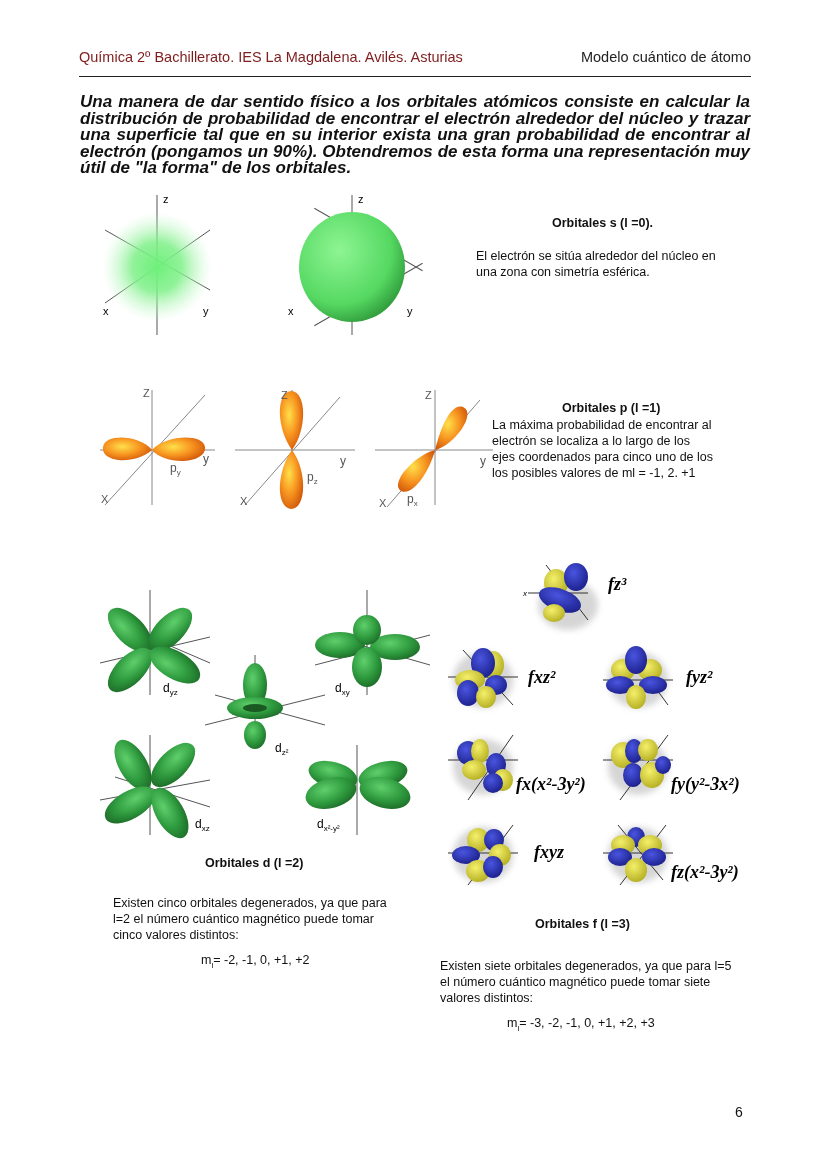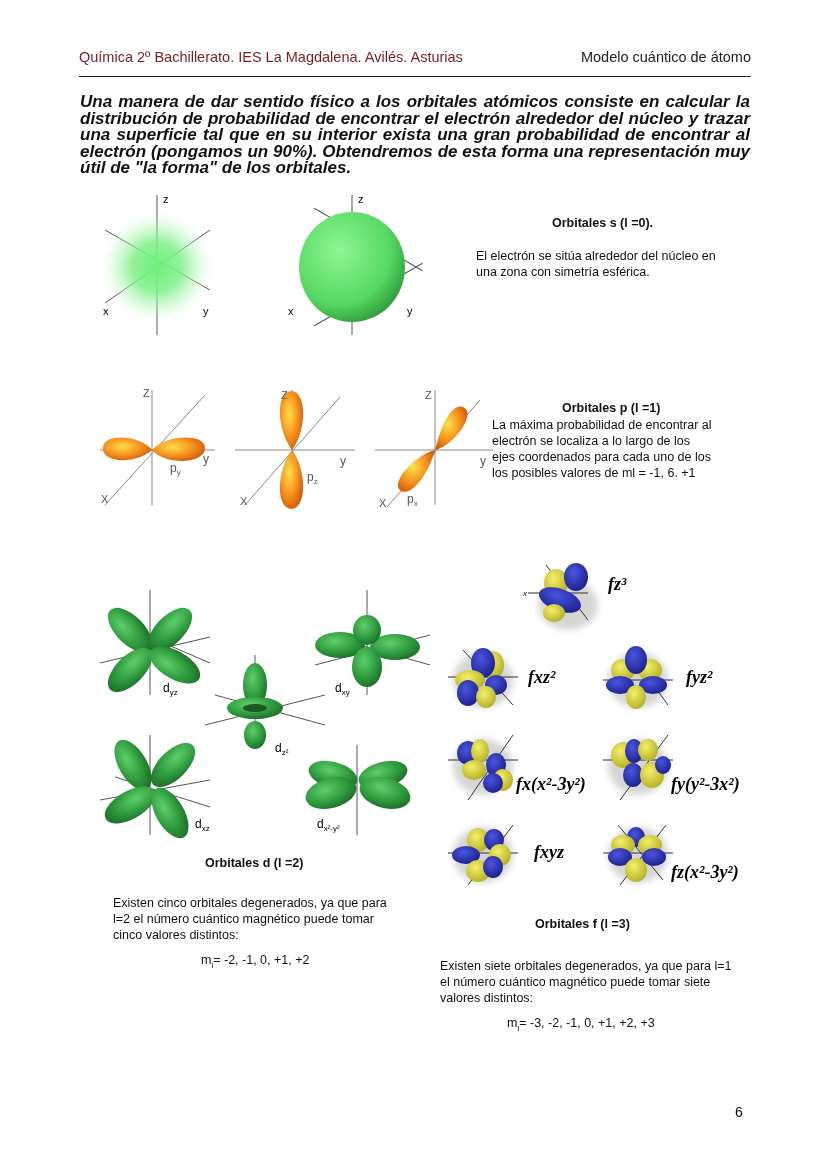--- a/index.html
+++ b/index.html
@@ -104,22 +104,22 @@
     <text x="330" y="14" font-size="11" fill="#555">Z</text>
     <text x="284" y="122" font-size="11" fill="#555">X</text>
     <text x="385" y="80" font-size="12" fill="#555">y</text>
     <text x="312" y="118" font-size="12" fill="#555"><tspan>p</tspan><tspan font-size="8" dy="3">x</tspan></text>
   </g>
 </svg>
 <div class="abs sec-title" style="left:562px; top:385px;margin-top:16px;">Orbitales p (l =1)</div>
 <div class="abs body-text" style="left:492px; top:417px; width:260px;">
   <div>La máxima probabilidad de encontrar al</div>
   <div>electrón se localiza a lo largo de los</div>
-  <div>ejes coordenados para cada uno de los</div>
-  <div>los posibles valores de ml = -1, 6. +1</div>
+  <div>ejes coordenados para cinco uno de los</div>
+  <div>los posibles valores de ml = -1, 2. +1</div>
 </div>
 
 <svg class="abs" style="left:95px; top:585px;" width="340" height="260">
   <defs>
     <radialGradient id="green" cx="40%" cy="35%" r="70%">
       <stop offset="0%" stop-color="#5fcf6b"></stop>
       <stop offset="60%" stop-color="#2e9a3e"></stop>
       <stop offset="100%" stop-color="#1d6b28"></stop>
     </radialGradient>
   </defs>
@@ -281,16 +281,16 @@
     <ellipse cx="198" cy="282" rx="9" ry="10" fill="url(#blue)"></ellipse>
     <ellipse cx="185" cy="290" rx="12" ry="10" fill="url(#yellow)"></ellipse>
     <ellipse cx="212" cy="290" rx="12" ry="10" fill="url(#yellow)"></ellipse>
     <ellipse cx="182" cy="302" rx="12" ry="9" fill="url(#blue)"></ellipse>
     <ellipse cx="216" cy="302" rx="12" ry="9" fill="url(#blue)"></ellipse>
     <ellipse cx="198" cy="315" rx="11" ry="12" fill="url(#yellow)"></ellipse>
     <text x="233" y="323" font-size="18" class="flabel">fz(x²-3y²)</text>
   </g>
 </svg>
 <div class="abs sec-title" style="left:535px; top:917px;">Orbitales f (l =3)</div>
-<p class="abs body-text" style="left:440px; top:958px; width:300px;">Existen siete orbitales degenerados, ya que para l=1 el número cuántico magnético puede tomar siete valores distintos:</p>
+<p class="abs body-text" style="left:440px; top:958px; width:300px;">Existen siete orbitales degenerados, ya que para l=5 el número cuántico magnético puede tomar siete valores distintos:</p>
 <div class="abs body-text" style="left:507px; top:1015px;"><span>m</span><sub style="font-size:8px">l</sub><span>= -3, -2, -1, 0, +1, +2, +3</span></div>
 
 <div class="abs page-num">6</div>
 
 </body></html>

